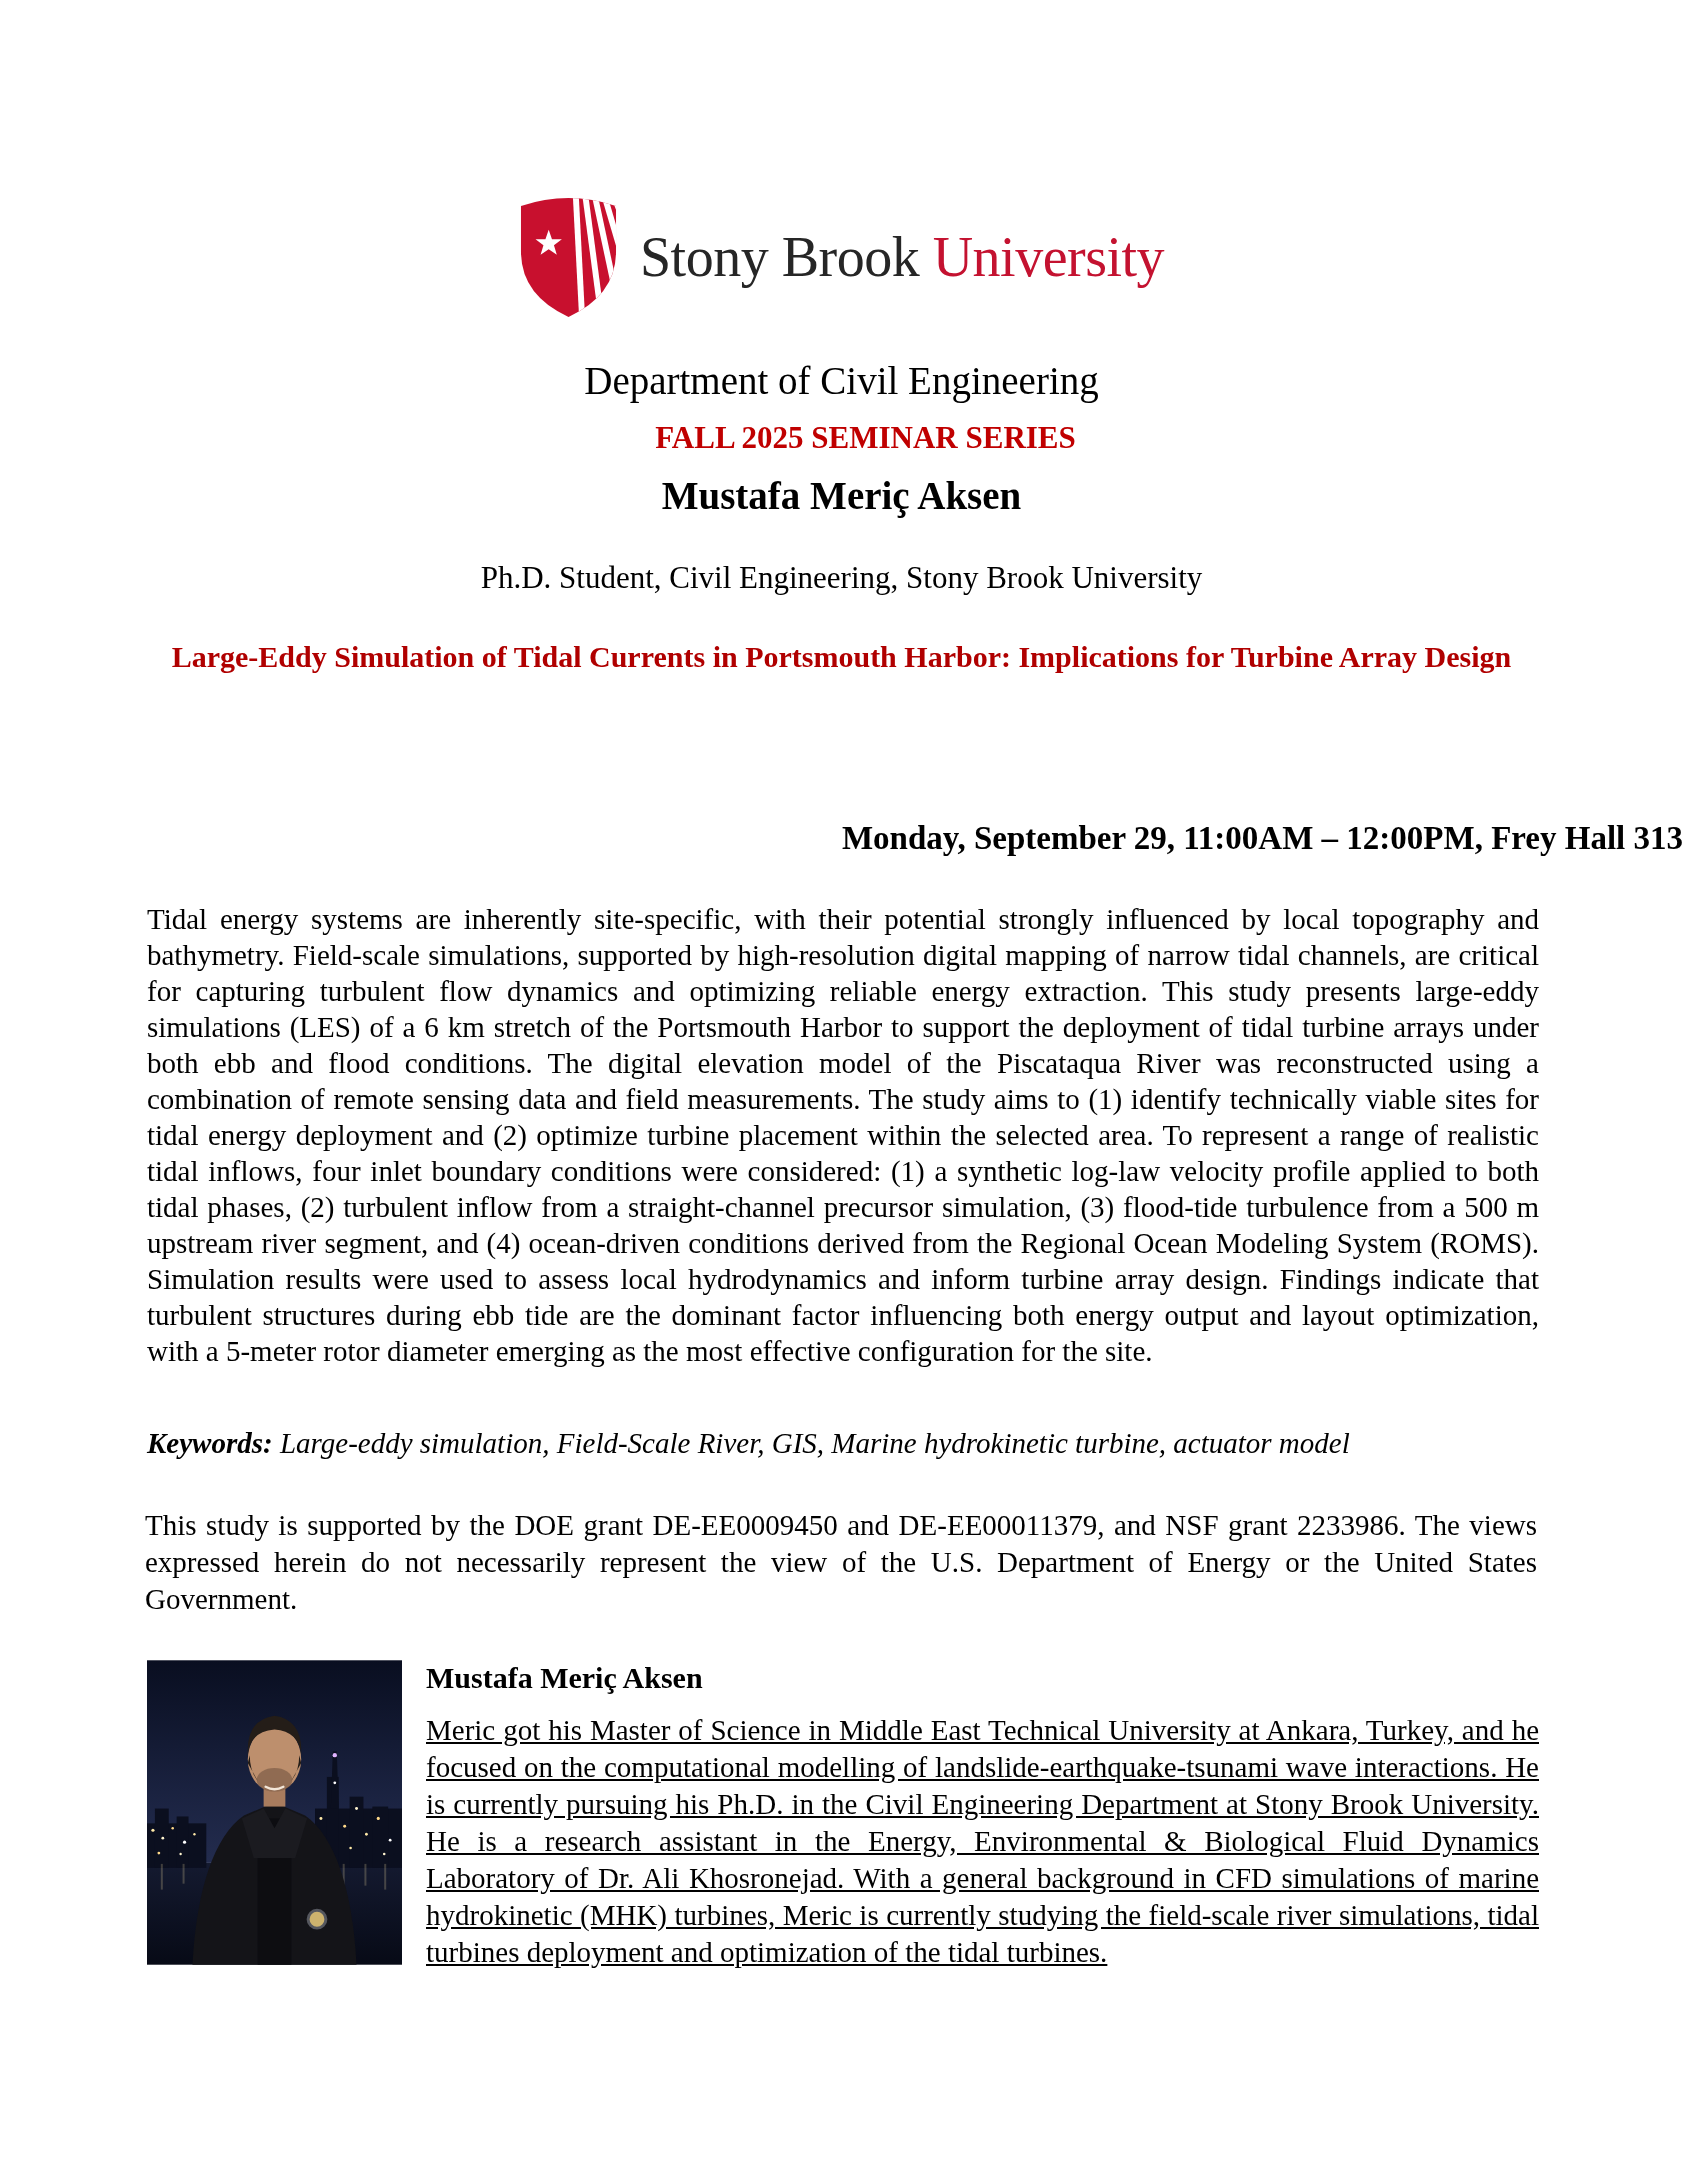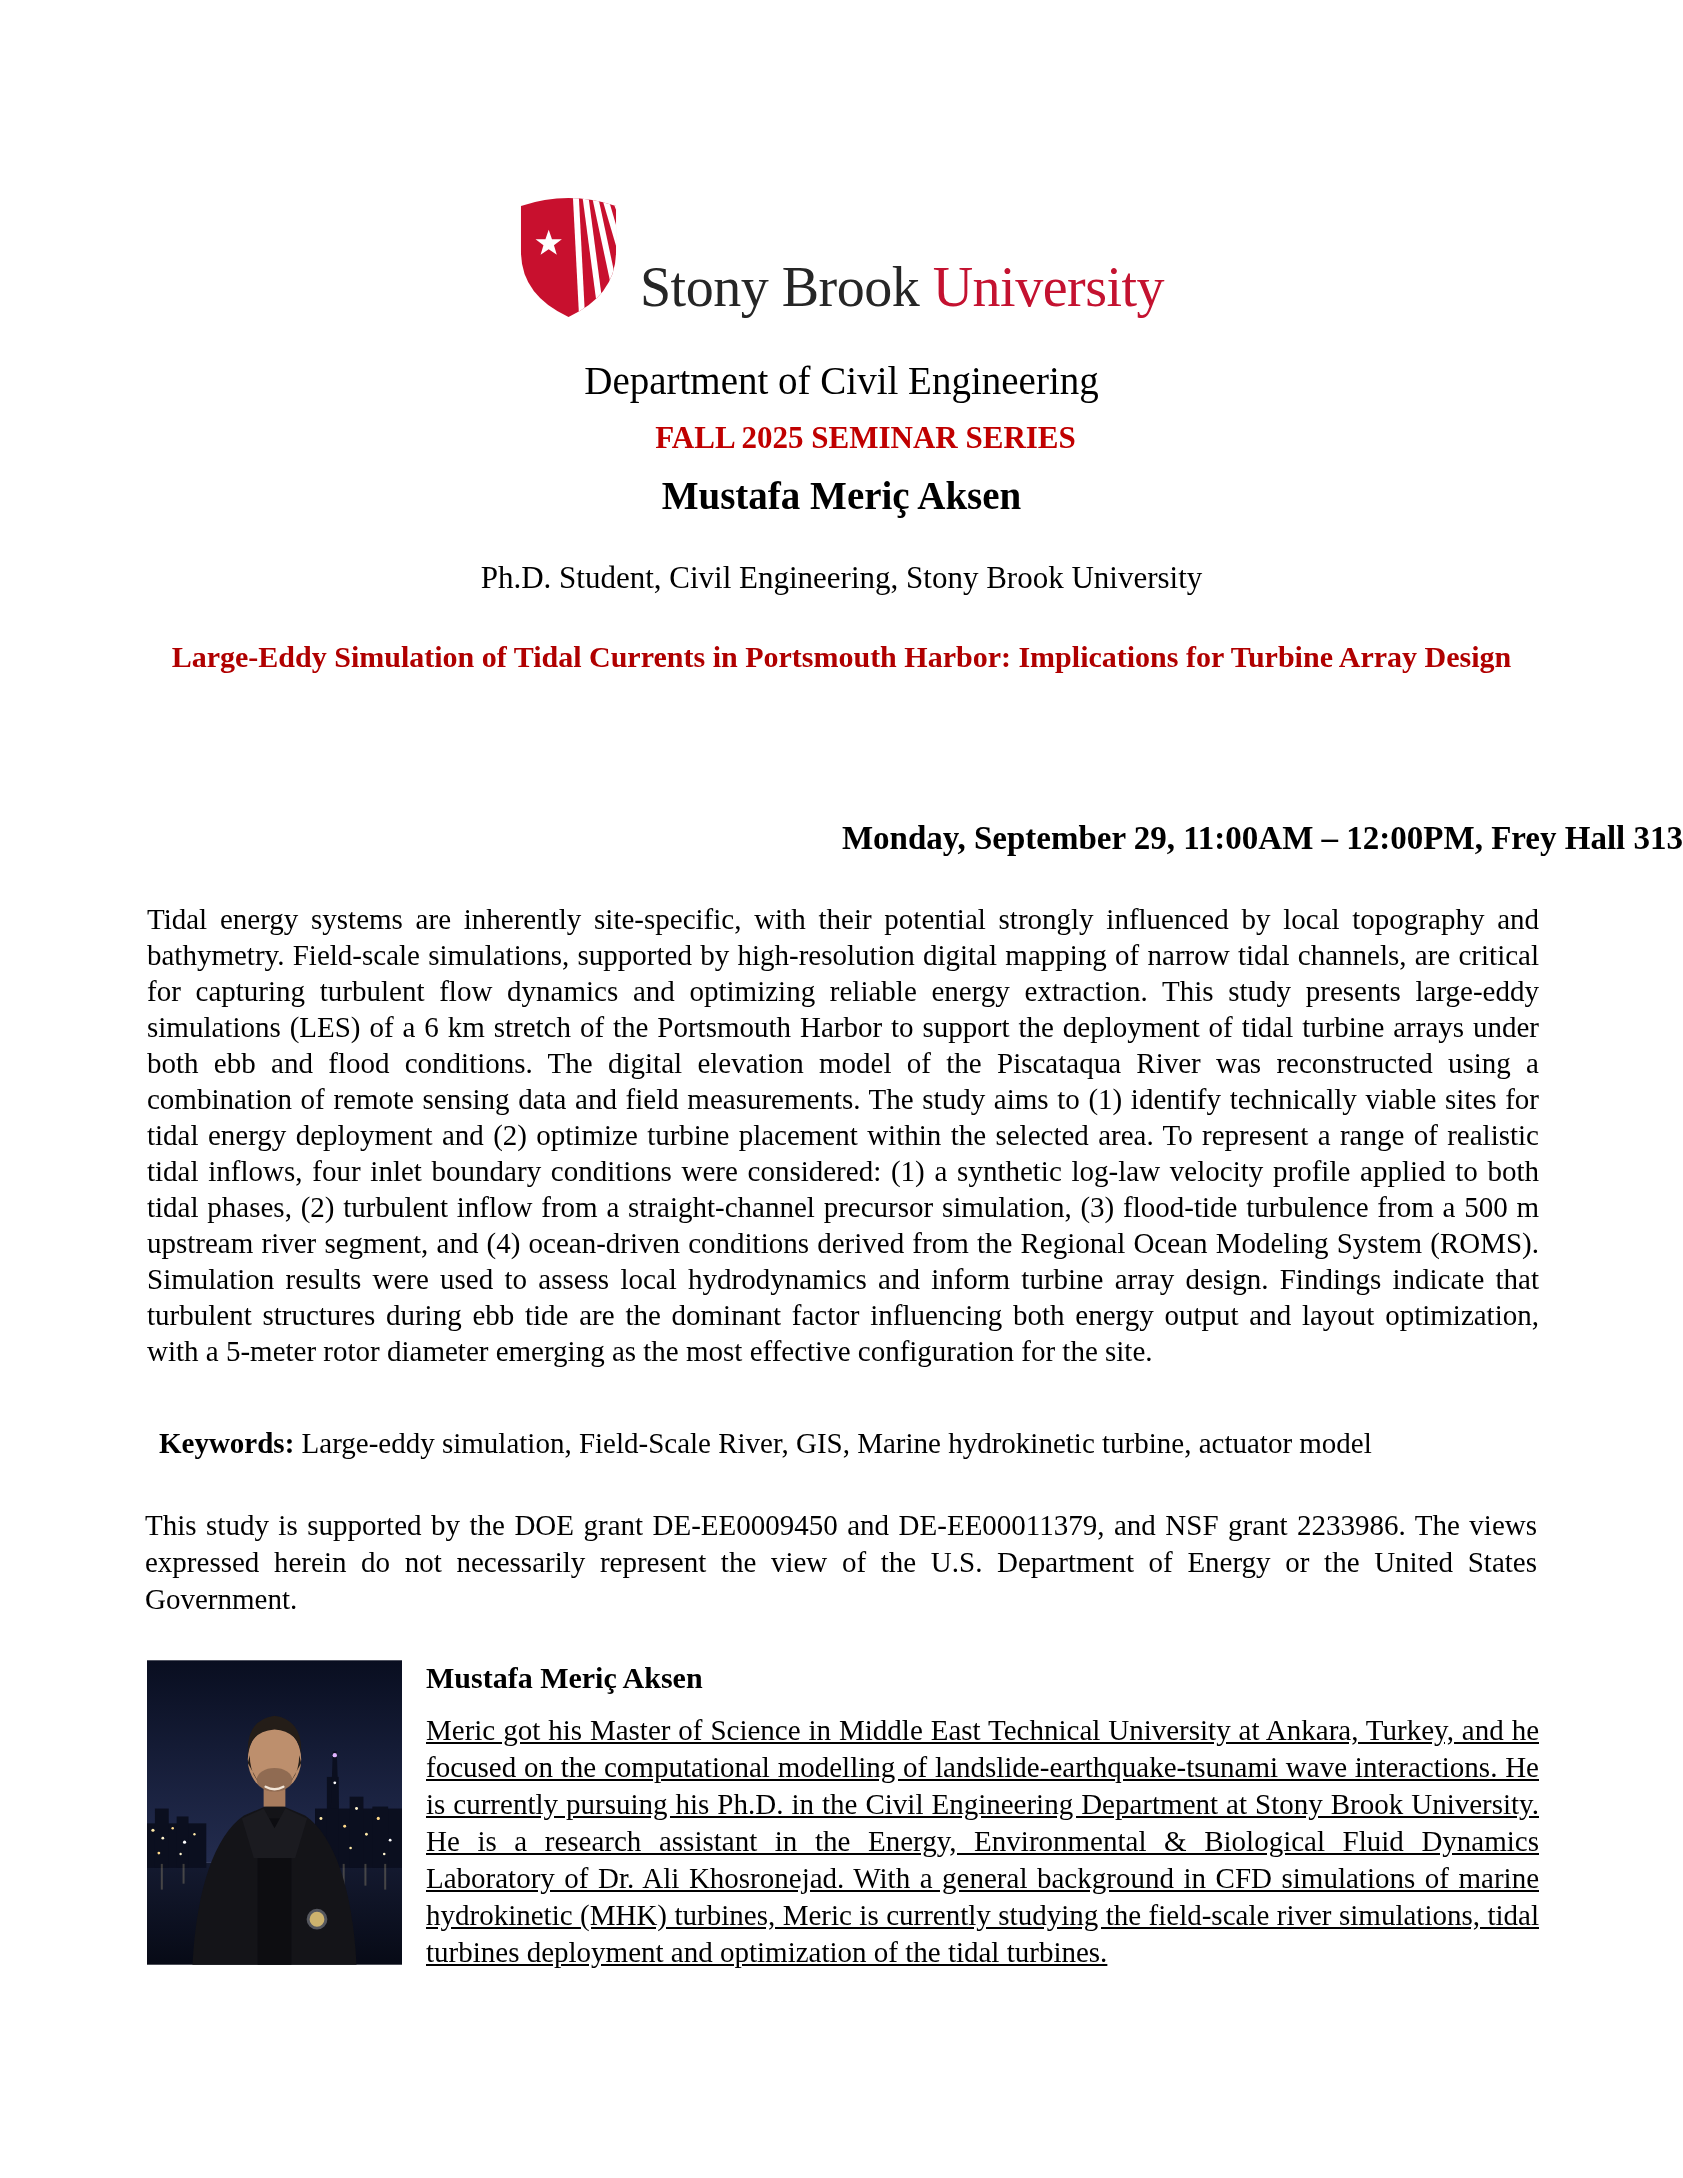--- a/index.html
+++ b/index.html
@@ -11,21 +11,21 @@
     font-family: "Liberation Serif", "DejaVu Serif", serif;
     color: #000000;
     overflow: hidden;
   }
   .abs { position: absolute; }
   .centered { left: 0; right: 0; text-align: center; }
 
   .logo-row {
     top: 194px;
     display: flex;
-    align-items: flex-end;
+    align-items: center;
     justify-content: center;
     gap: 22px;
   }
   .wordmark {
     font-size: 56px;
     letter-spacing: -0.5px;
     white-space: nowrap;
   }
   .wordmark .wm-primary { color: #262626; }
   .wordmark .wm-secondary { color: #C41230; }
@@ -43,22 +43,23 @@
   }
   .talk-title .inner { display: inline-block; max-width: 1416px; }
   .datetime-line { top: 820px; font-size: 33px; font-weight: bold; text-align: right; }
 
   .abstract-block {
     top: 901px; left: 147px; width: 1392px;
     font-size: 29px; line-height: 36px;
     text-align: justify;
   }
   .keywords-block {
-    top: 1427px; left: 159px; width: 1392px;
+    top: 1427px; left: 147px; width: 1392px;
     font-size: 29px;
+    font-style: italic;
   }
   .keywords-block .kw-label { font-weight: bold; }
   .funding-block {
     top: 1507px; left: 145px; width: 1392px;
     font-size: 29px; line-height: 37px;
     text-align: justify;
   }
 
   .photo-frame {
     top: 1660px; left: 147px;

